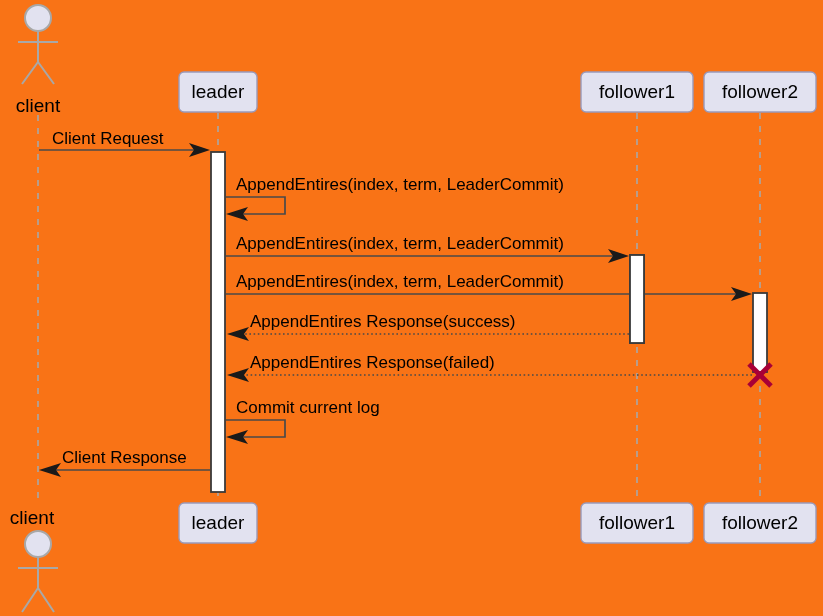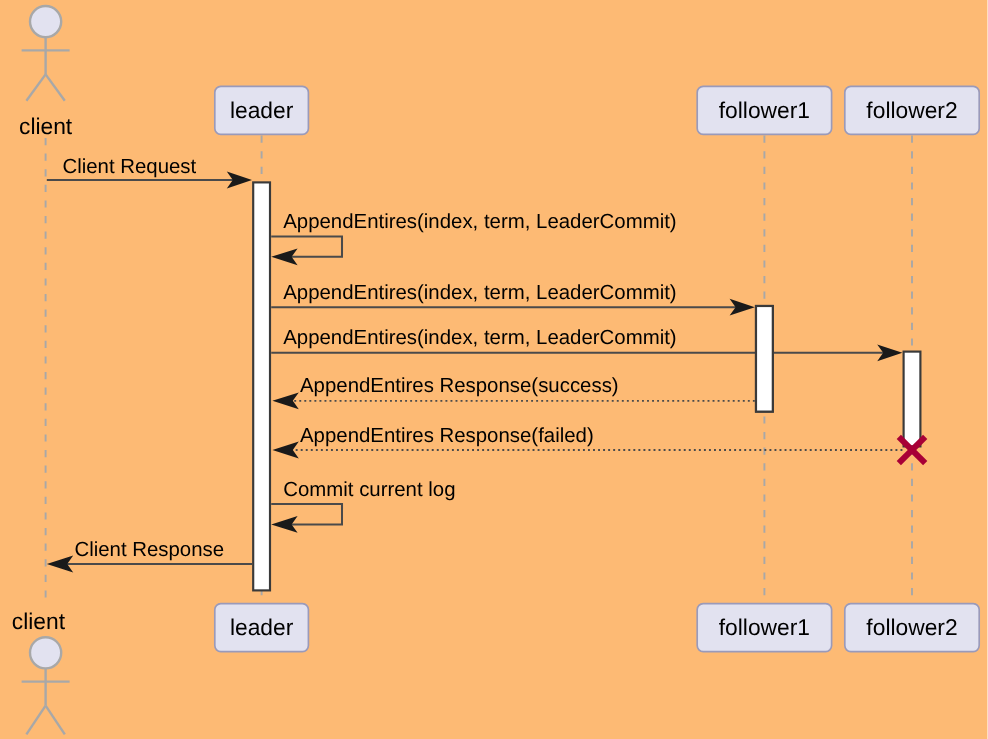--- a/index.html
+++ b/index.html
@@ -7,21 +7,21 @@
     padding: 0;
     background: #FFFFFF;
   }
   body {
     font-family: "Liberation Sans", sans-serif;
   }
   #diagram-root {
     position: relative;
     width: 823px;
     height: 616px;
-    background: #fdba74;
+    background: #f97316;
     overflow: hidden;
   }
   svg#seq-svg {
     display: block;
     width: 823px;
     height: 616px;
   }
   .lifeline-dash {
     stroke: #A8A8A8;
     stroke-width: 1.6;

